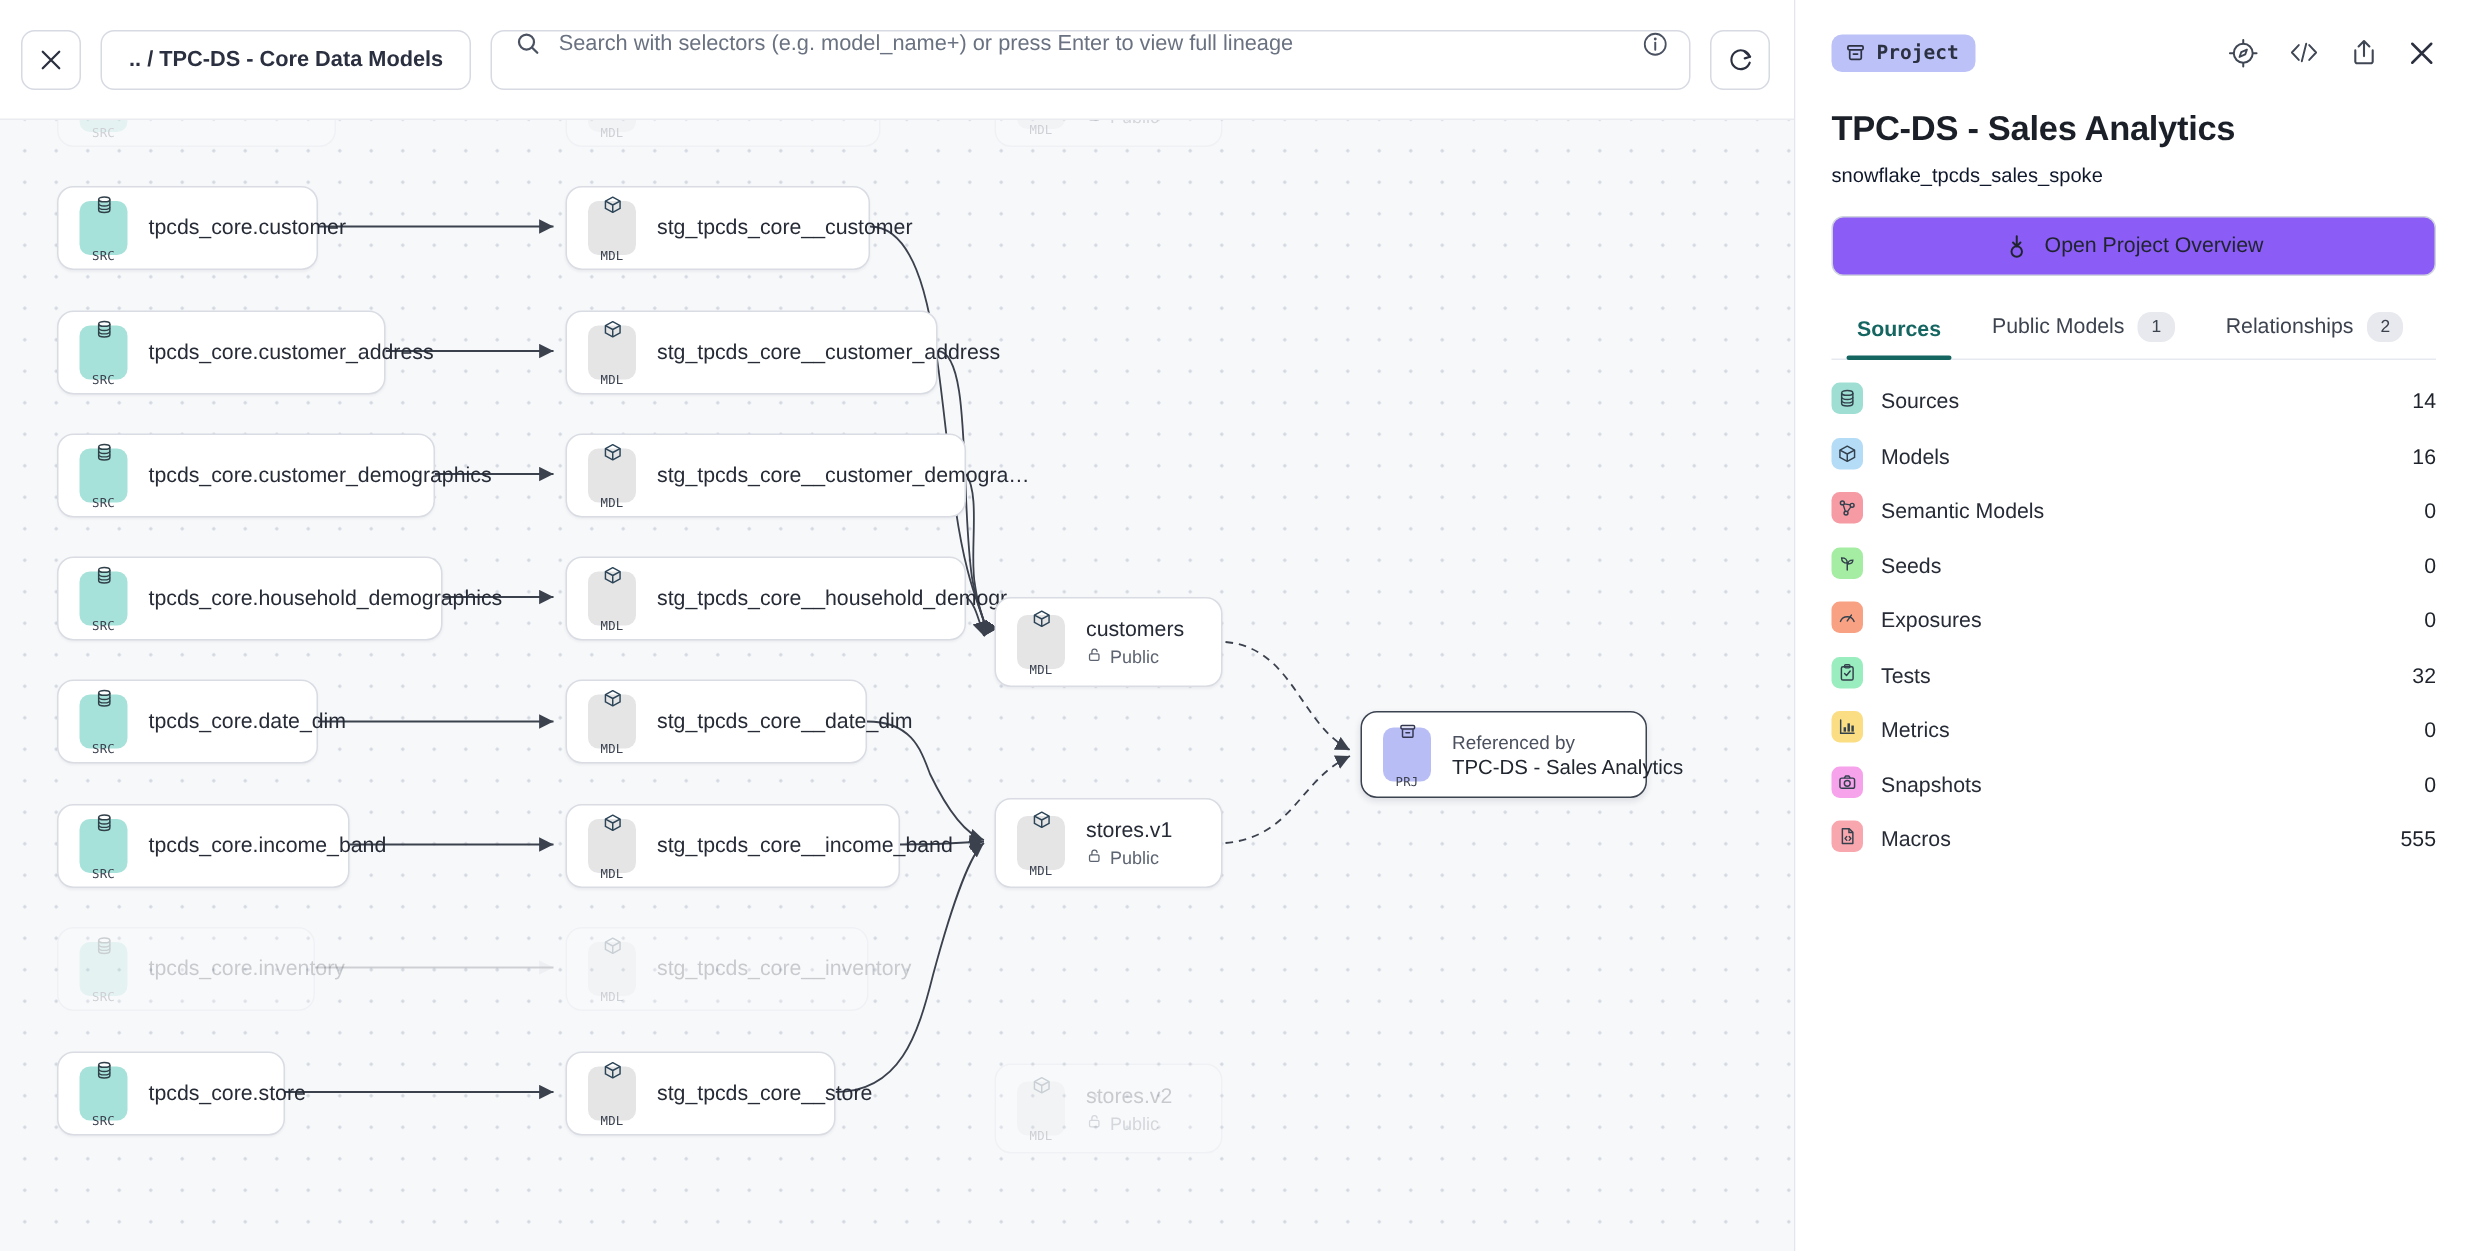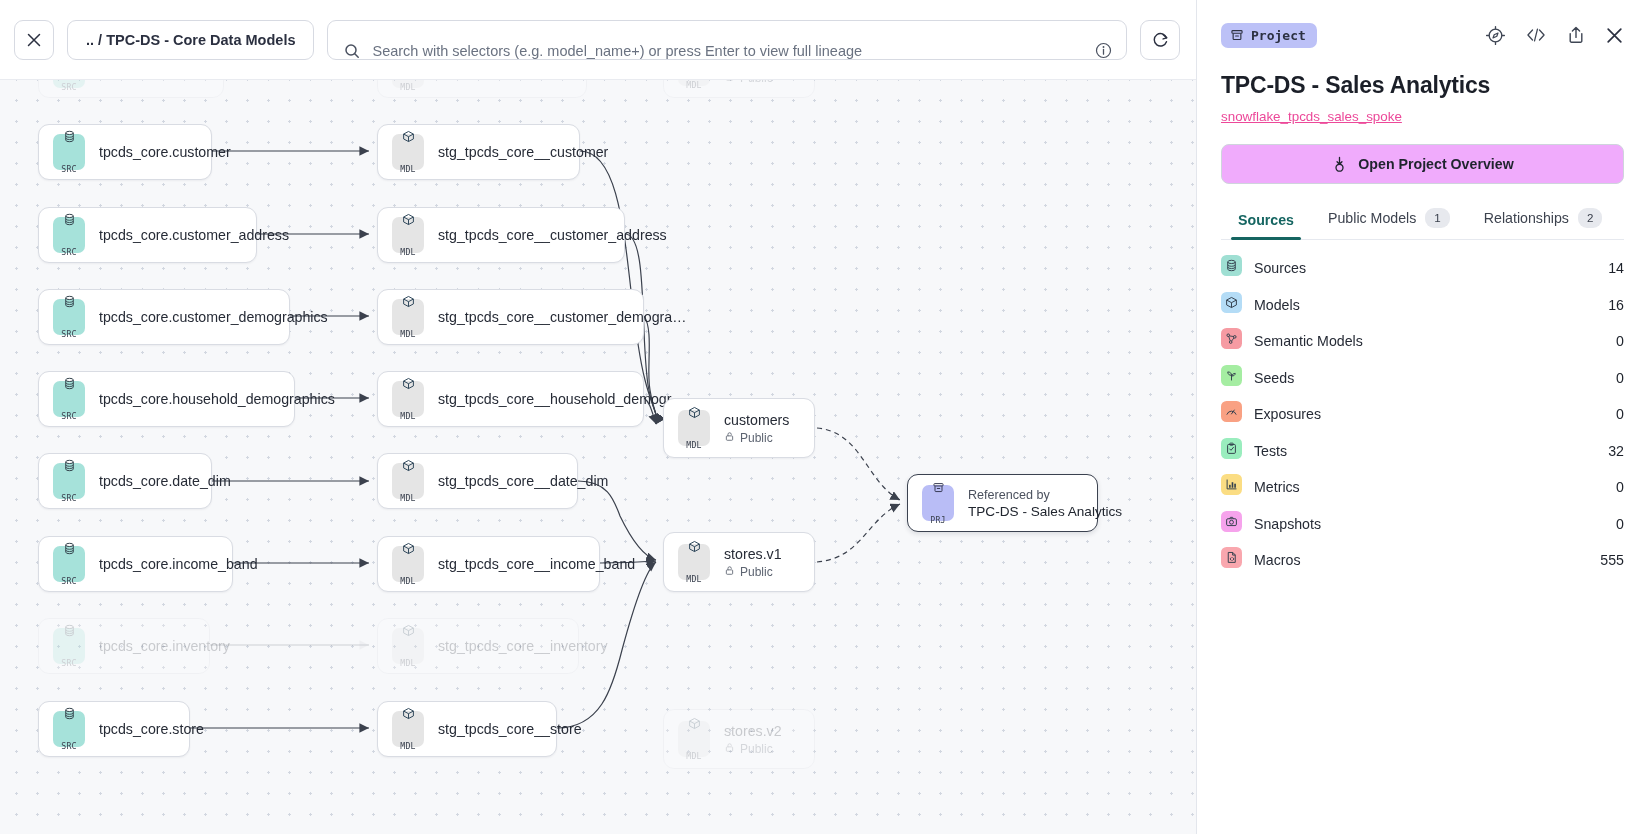--- a/index.html
+++ b/index.html
@@ -34,21 +34,21 @@
     cursor: pointer; flex: 0 0 auto;
   }
   .breadcrumb {
     height: 40px; border: 1px solid #d7dae2; border-radius: 9px; background: #fff;
     display: flex; align-items: center; padding: 0 18px;
     font-size: 14.5px; color: #2b3040; font-weight: 600; white-space: nowrap;
     cursor: pointer;
   }
   .searchbox {
     flex: 1 1 auto; height: 40px; border: 1px solid #d7dae2; border-radius: 9px;
-    background: #fff; display: flex; align-items: flex-end; gap: 12px;
+    background: #fff; display: flex; align-items: flex-start; gap: 12px;
     padding: 0 14px 0 16px; min-width: 0;
   }
   .searchbox input {
     flex: 1 1 auto; border: 0; outline: 0; font-size: 14.5px;
     color: #30353f; font-family: inherit; background: transparent; min-width: 0;
   }
   .searchbox input::placeholder { color: #6a7281; }
 
   
   .node {
@@ -92,26 +92,26 @@
   .panel-top { display: flex; align-items: center; height: 56px; padding-top: 14px; }
   .chip {
     display: inline-flex; align-items: center; gap: 7px;
     background: #bcc1f7; color: #2c3142; border-radius: 7px;
     padding: 5px 11px 5px 9px;
     font-family: "DejaVu Sans Mono", monospace; font-size: 13px; font-weight: 700;
   }
   .panel-icons { margin-left: auto; display: flex; align-items: center; gap: 19px; }
   .pic { cursor: pointer; display: flex; align-items: center; justify-content: center; }
   .panel-title { font-size: 23px; font-weight: 700; color: #1b1f28; margin-top: 16px; letter-spacing: -.2px; }
-  .panel-sub { font-size: 13.4px; color: #ec4899; margin-top: 10px; text-decoration: underline; }
+  .panel-sub { font-size: 13.4px; color: #0f172a; margin-top: 10px; }
   .overview-btn {
     margin-top: 20px; width: 100%; height: 40px;
-    border: 1px solid #cfd4dd; border-radius: 8px; background: #f0abfc;
+    border: 1px solid #cfd4dd; border-radius: 8px; background: #8b5cf6;
     display: flex; align-items: center; justify-content: center; gap: 10px;
-    font-size: 14.2px; color: #1f242e; cursor: pointer; font-family: inherit; font-weight: bold;
+    font-size: 14.2px; color: #1f242e; cursor: pointer; font-family: inherit;
   }
   .tabs { display: flex; align-items: flex-end; gap: 0; margin-top: 24px; border-bottom: 1px solid #e6e9ef; }
   .tab {
     display: flex; align-items: center; gap: 9px; padding: 0 17px 11px 17px;
     font-size: 14.2px; color: #3d434f; cursor: pointer; position: relative; white-space: nowrap;
   }
   .tab.active { color: #156561; font-weight: 700; }
   .tab.active::after {
     content: ""; position: absolute; left: 10px; right: 10px; bottom: -1px;
     height: 2.5px; background: #156561; border-radius: 2px;

